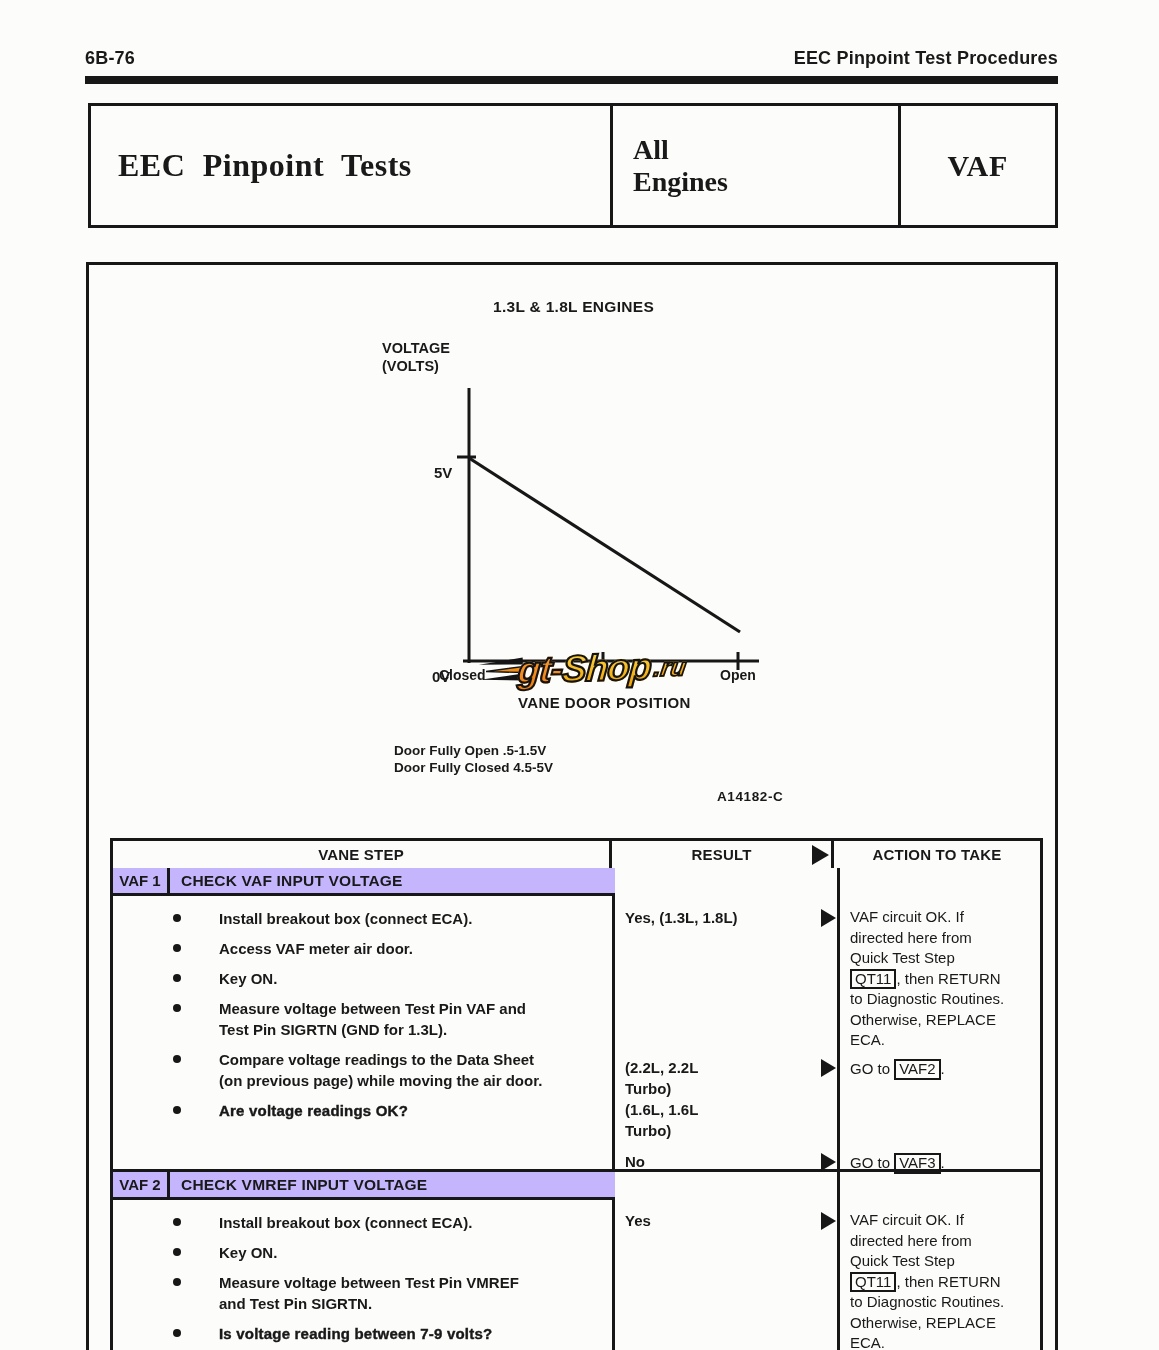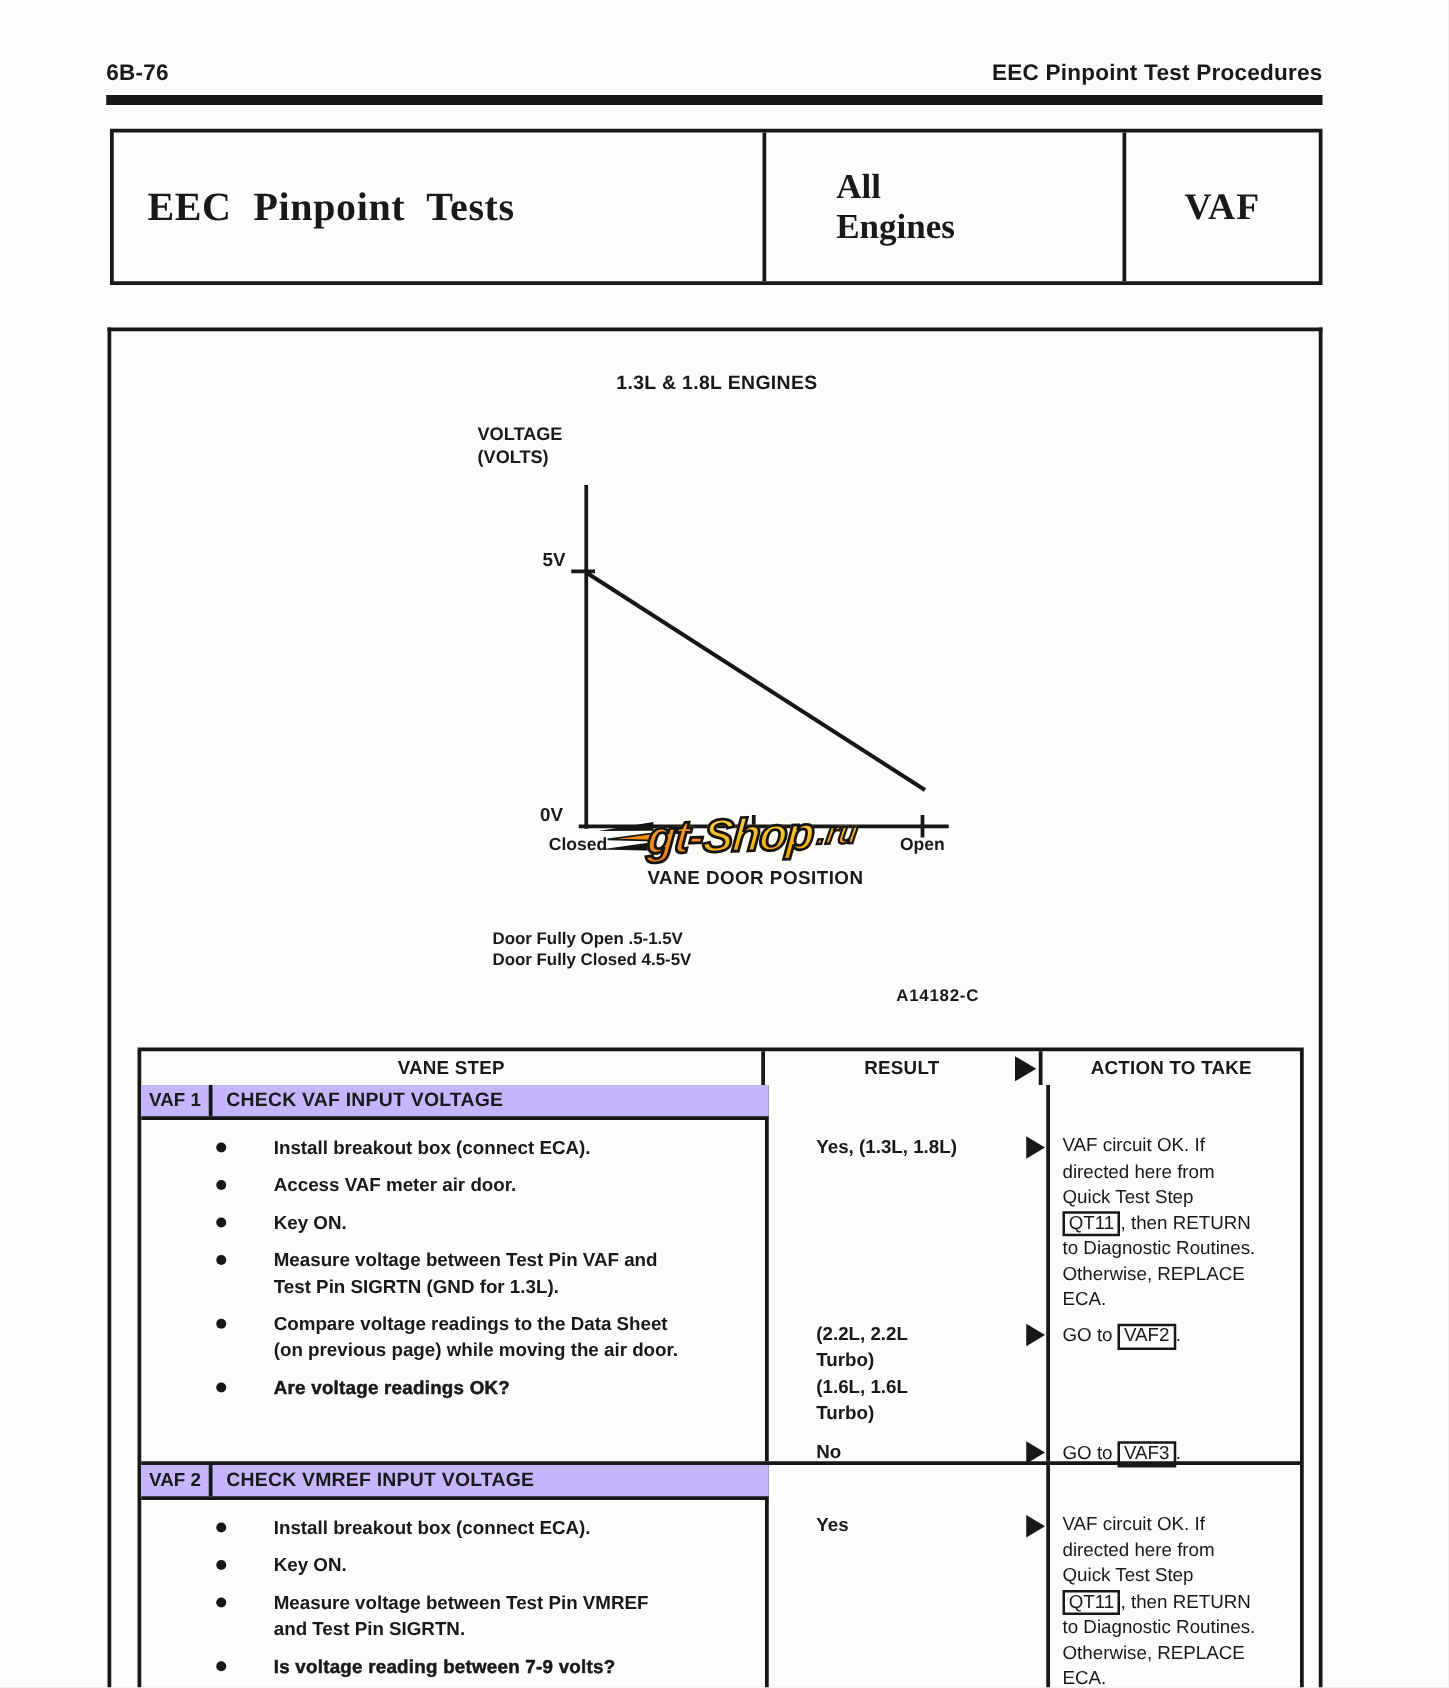--- a/index.html
+++ b/index.html
@@ -12,29 +12,29 @@
   
   .hdr{left:85px;top:48px;width:973px;display:flex;justify-content:space-between;
        font-size:18px;font-weight:bold;letter-spacing:.2px;}
   .hdr-rule{left:85px;top:76px;width:973px;height:8px;background:#171717;}
 
   
   .ttl{left:88px;top:103px;width:970px;height:125px;border:3px solid #171717;
        display:grid;grid-template-columns:522px 288px 1fr;box-sizing:border-box;background:#fcfcfa;}
   .ttl-c{display:flex;align-items:center;font-family:"Liberation Serif",serif;font-weight:bold;}
   .ttl-c1{padding-left:27px;font-size:32px;letter-spacing:.5px;word-spacing:9px;border-right:3px solid #171717;}
-  .ttl-c2{padding-left:20px;font-size:28px;line-height:1.12;border-right:3px solid #171717;margin-left:36px;}
+  .ttl-c2{padding-left:20px;font-size:28px;line-height:1.12;border-right:3px solid #171717;}
   .ttl-c3{justify-content:center;font-size:30px;letter-spacing:1px;}
 
   
   .figbox{left:86px;top:262px;width:972px;height:1120px;border:3px solid #171717;border-bottom:none;
           box-sizing:border-box;background:#fcfcfa;}
   .fig-heading{left:404px;top:33px;font-size:15.5px;font-weight:bold;letter-spacing:.3px;}
   .yaxis-label{left:293px;top:74px;font-size:14.5px;font-weight:bold;line-height:1.25;}
-  .ytick{font-size:15px;font-weight:bold;}
+  .ytick{font-size:15px;font-weight:bold;margin-top:24px;}
   .xtick{font-size:14px;font-weight:bold;}
   .xaxis-label{left:429px;top:429px;font-size:15px;font-weight:bold;letter-spacing:.4px;}
   .fig-notes{left:305px;top:478px;font-size:13.5px;font-weight:bold;line-height:16.5px;}
   .fig-code{left:628px;top:524px;font-size:13.5px;font-weight:bold;letter-spacing:.6px;}
 
   
   .wm{left:390px;top:383px;display:flex;align-items:center;transform:rotate(-1.5deg);
       font-style:italic;font-weight:bold;}
   .wm-flame{margin-right:-7px;}
   .wm-txt{font-size:37px;letter-spacing:-1px;transform:skewX(-6deg);
@@ -71,21 +71,21 @@
   .sec-title{padding-left:11px;font-size:15.5px;font-weight:bold;line-height:25px;letter-spacing:.2px;}
 
   .steps{position:absolute;left:0;top:32px;width:499px;padding:8px 6px 0 60px;box-sizing:border-box;}
   .step{display:flex;margin-bottom:9px;}
   .dot{flex:0 0 8px;width:8px;height:8px;border-radius:50%;background:#171717;margin:6px 14px 0 0;}
   .step-text{font-size:15px;font-weight:bold;line-height:21px;white-space:pre-line;margin-left:24px;}
   .hv .step-text{-webkit-text-stroke:.4px #191919;letter-spacing:.2px;}
 
   .result{position:absolute;left:502px;width:222px;display:flex;justify-content:space-between;
           padding-left:10px;box-sizing:border-box;}
-  .r-label{font-size:15px;font-weight:bold;line-height:21px;white-space:pre-line;margin-left:28px;}
+  .r-label{font-size:15px;font-weight:bold;line-height:21px;white-space:pre-line;}
   .r-tri{margin:2px 1px 0 0;}
   .action{position:absolute;left:727px;width:203px;padding:0 2px 0 10px;box-sizing:border-box;
           font-size:15px;font-weight:normal;line-height:20.5px;white-space:pre-line;}
   .ref{display:inline-block;border:2.5px solid #171717;padding:0 3px;line-height:16.5px;
        white-space:nowrap;}
 </style>
 </head>
 <body>
 
 <div class="page">

